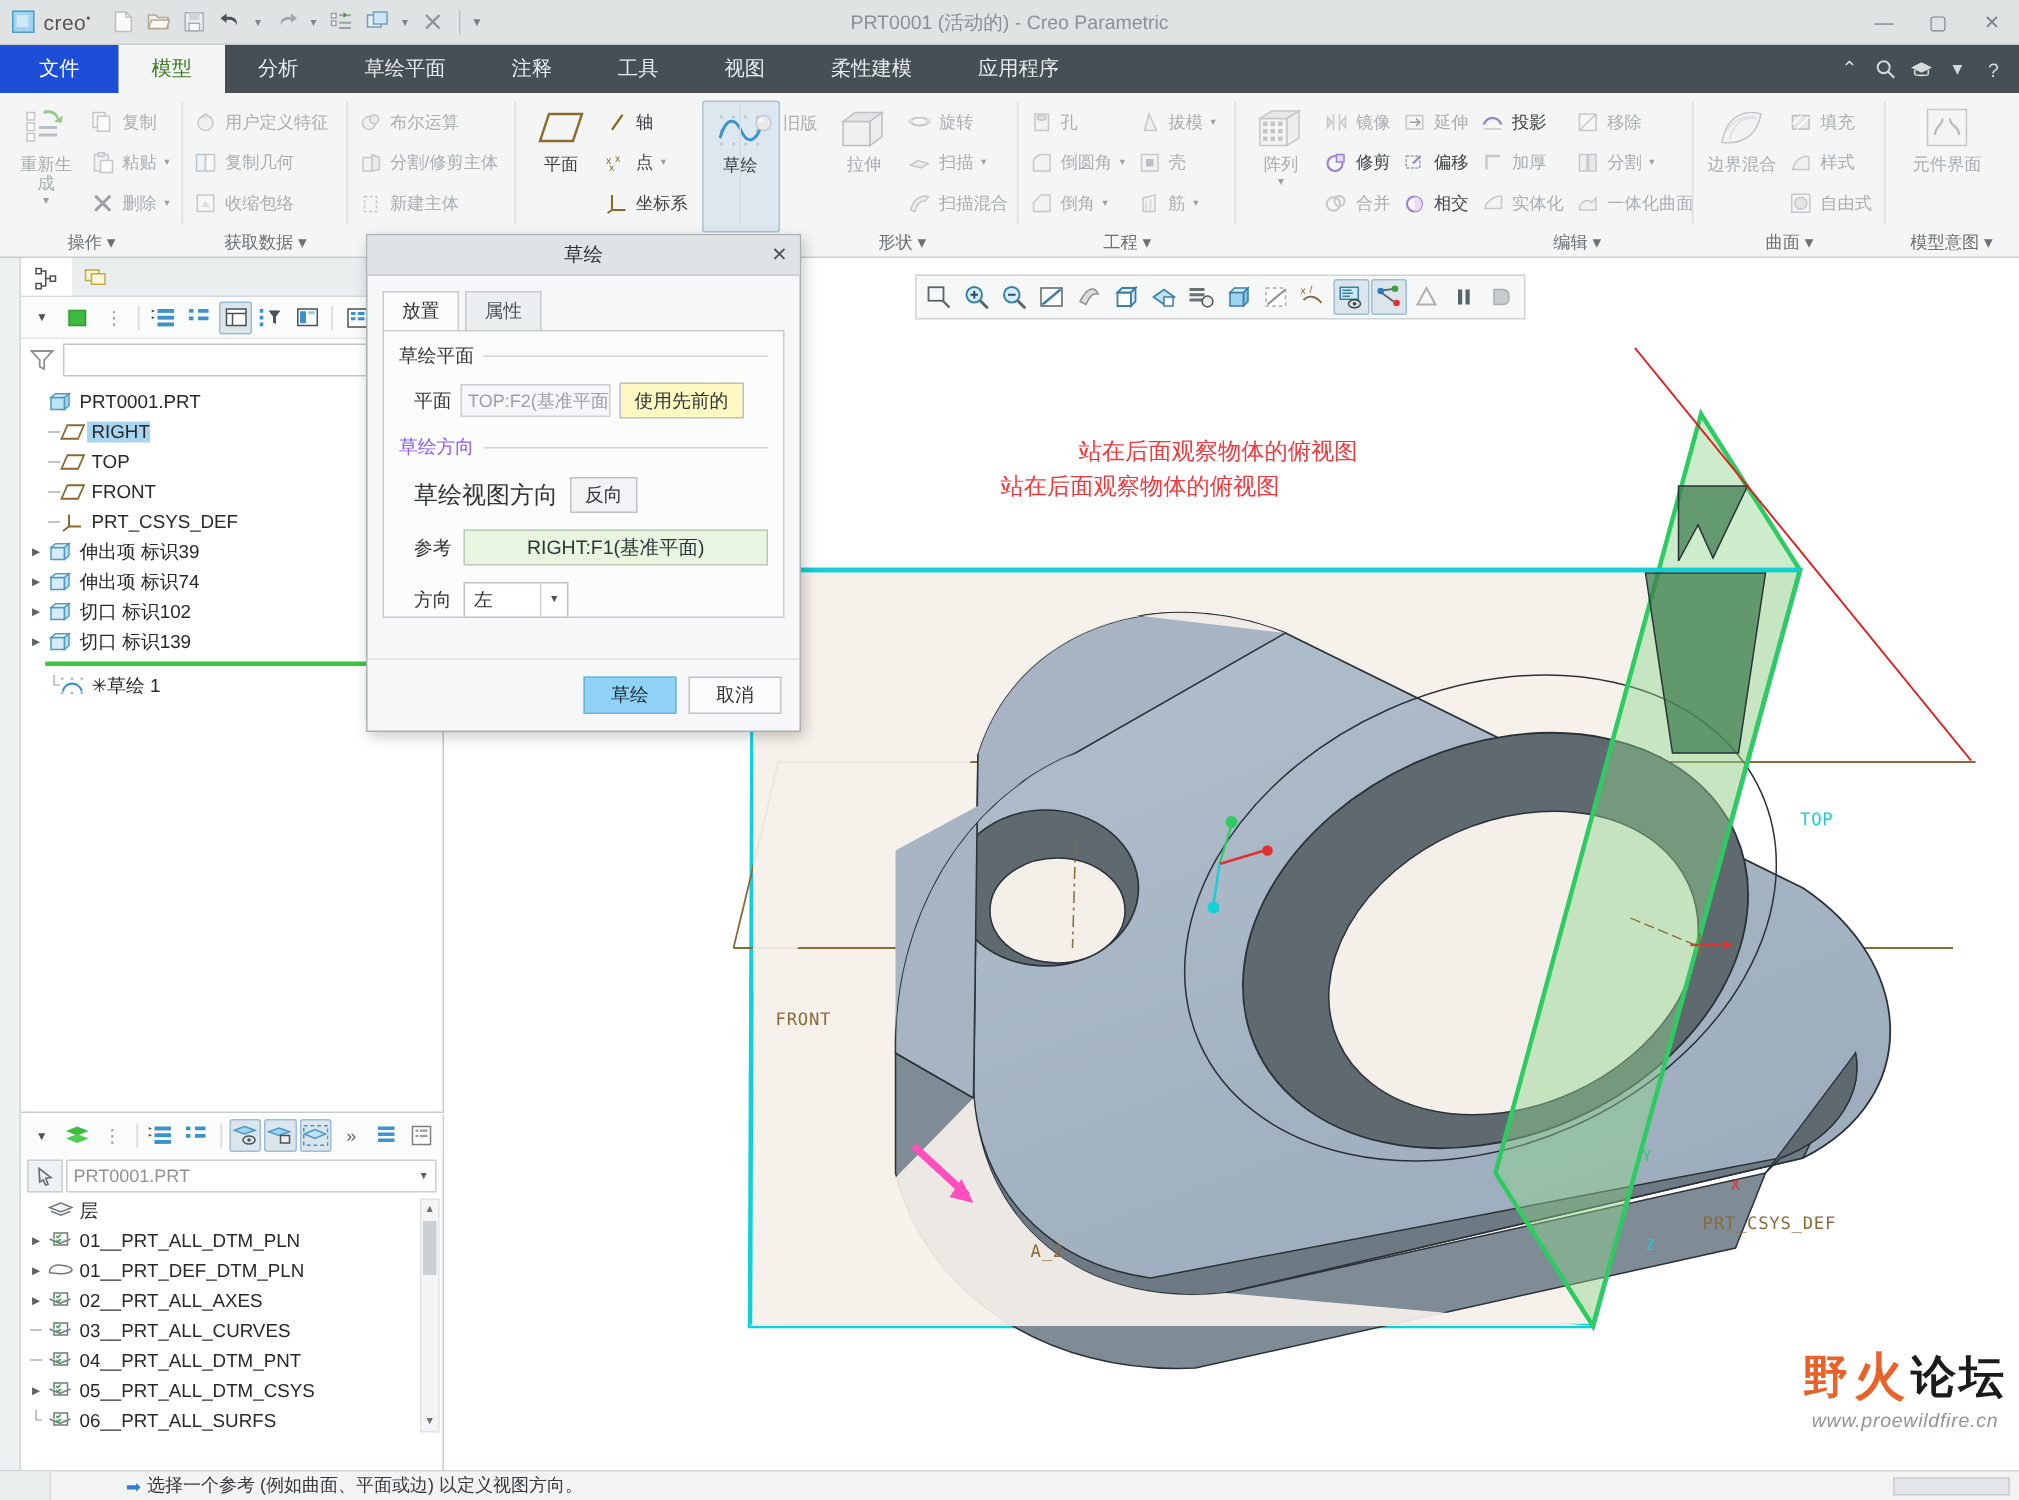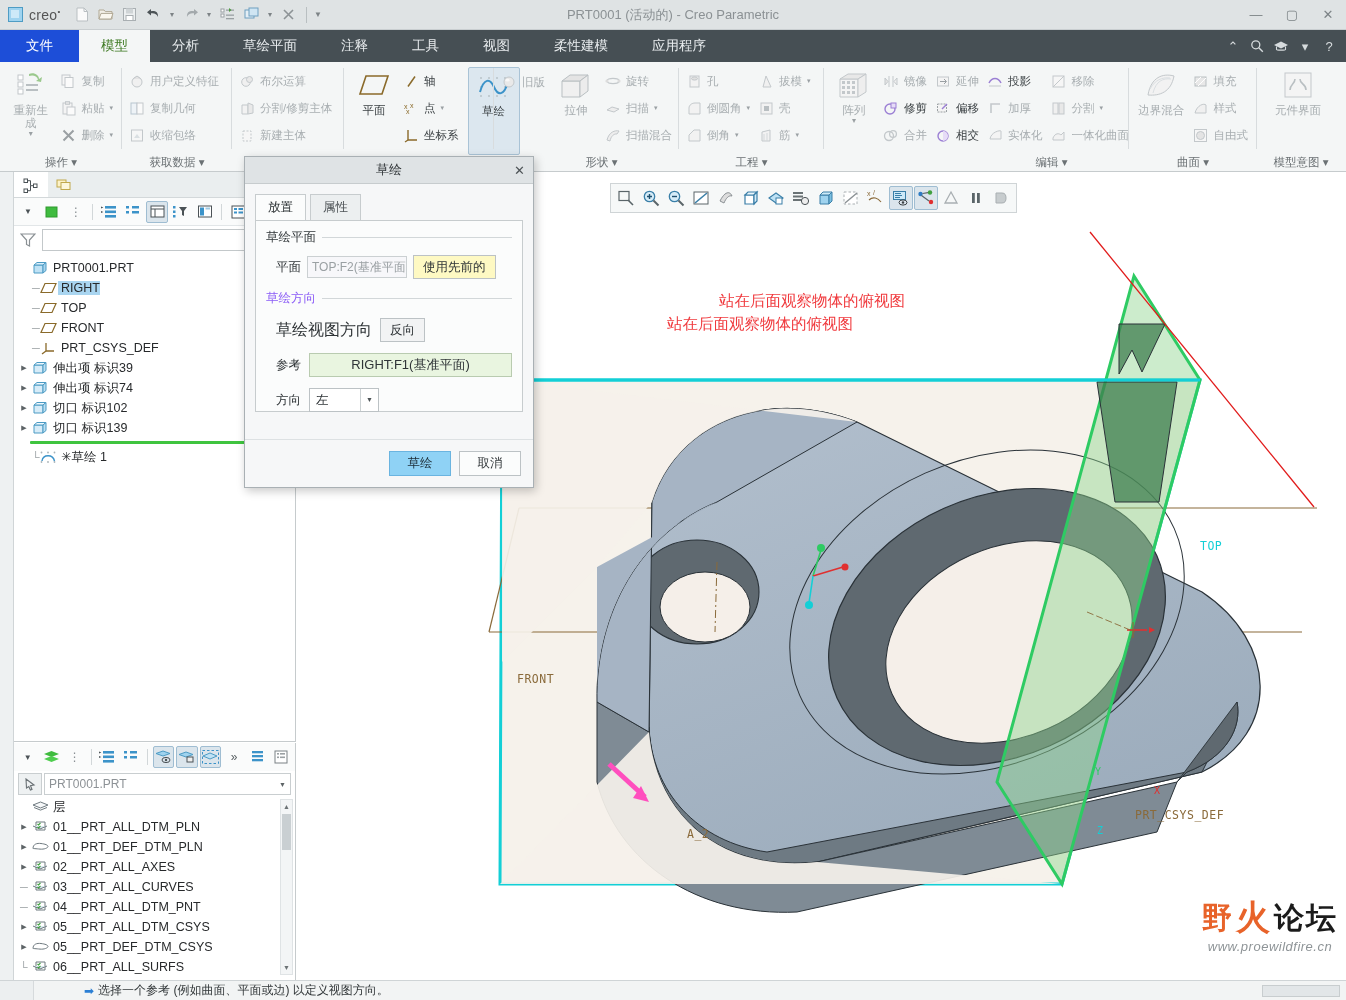--- a/index.html
+++ b/index.html
@@ -1189,29 +1189,20 @@
         <span class="ico">
           <svg width="17" height="14" viewBox="0 0 17 14">
               <path d="M4 2h9v8H4z" fill="#fff" stroke="#6f7a80"></path>
               <path d="M1 6l7 3 7-3" fill="#dce9f2" stroke="#6f7a80"></path>
               <path d="M5.5 4l1 1 2-2M5.5 7l1 1 2-2" stroke="#3fa03f" fill="none" stroke-width="1.1"></path>
             </svg>
         </span>
         <span class="lbl">05__PRT_ALL_DTM_CSYS</span>
       </div>
       <div class="trow">
-        <span class="exp">▶</span>
-        <span class="ico">
-          <svg width="17" height="14" viewBox="0 0 17 14">
-              <path d="M1 8.5C1 4 5 3 9 3.5s7 1.5 7 3-4 3-8 2.6S1 8.5 1 8.5z" fill="none" stroke="#6f7a80"></path>
-            </svg>
-        </span>
-        <span class="lbl">05__PRT_DEF_DTM_CSYS</span>
-      </div>
-      <div class="trow">
         <span class="exp"></span>
         <span class="lead" style="position:absolute;left:0px;">└</span>
         <span class="ico">
           <svg width="17" height="14" viewBox="0 0 17 14">
               <path d="M4 2h9v8H4z" fill="#fff" stroke="#6f7a80"></path>
               <path d="M1 6l7 3 7-3" fill="#dce9f2" stroke="#6f7a80"></path>
               <path d="M5.5 4l1 1 2-2M5.5 7l1 1 2-2" stroke="#3fa03f" fill="none" stroke-width="1.1"></path>
             </svg>
         </span>
         <span class="lbl">06__PRT_ALL_SURFS</span>

